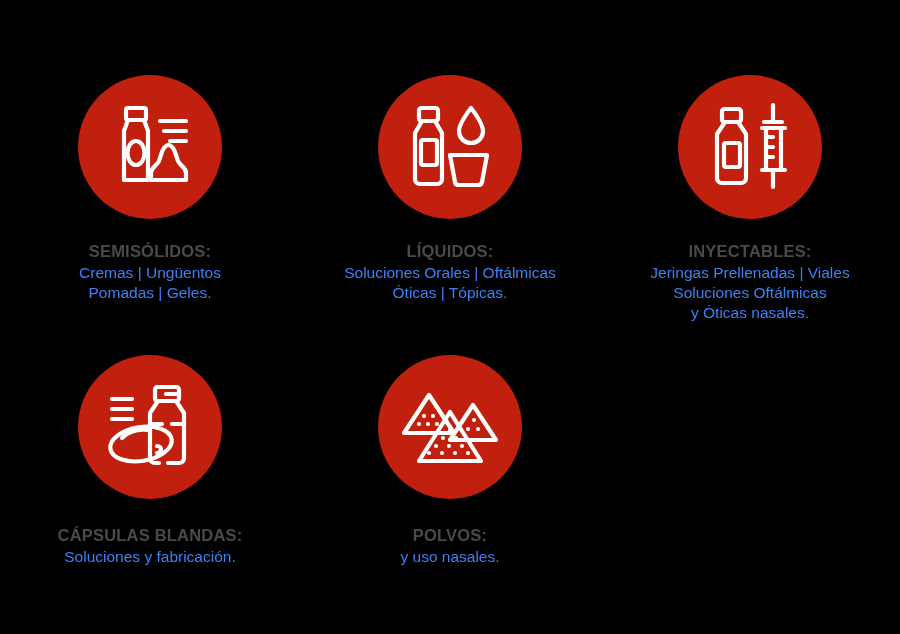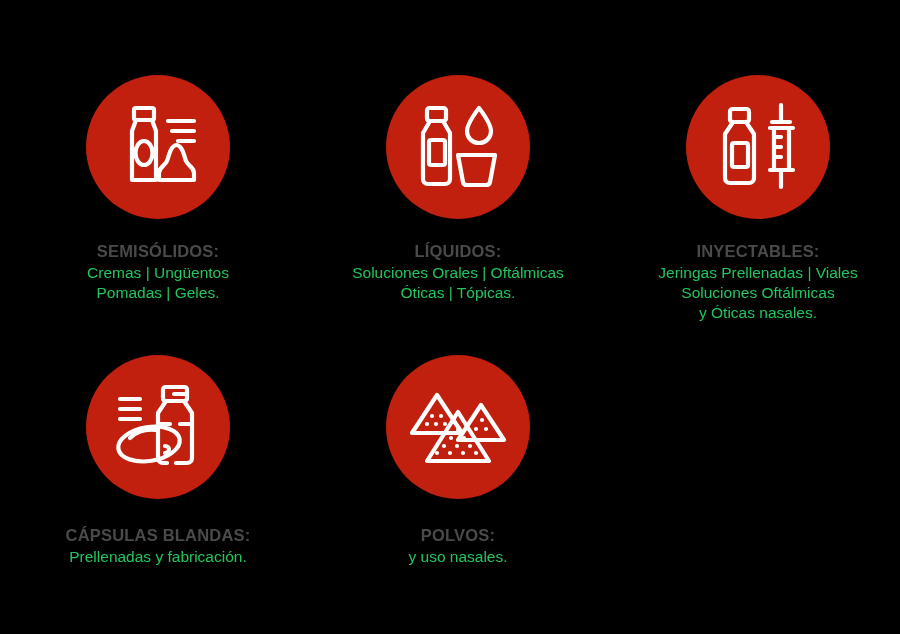--- a/index.html
+++ b/index.html
@@ -12,21 +12,20 @@
     height: 634px;
     overflow: hidden;
     font-family: "Liberation Sans", sans-serif;
     -webkit-font-smoothing: antialiased;
   }
   .board {
     position: relative;
     width: 764px;
     height: 634px;
     background: #000000;
-    margin-left: 8px;
   }
   .grid {
     position: absolute;
     left: 0;
     top: 0;
     width: 900px;
     height: 634px;
     display: grid;
     grid-template-columns: repeat(3, 1fr);
     grid-template-rows: 292px 342px;
@@ -68,21 +67,21 @@
   .cap-title {
     color: #4a4a4a;
     font-weight: bold;
     font-size: 16.5px;
     letter-spacing: 0.2px;
     line-height: 20px;
     margin: 0 0 2px 0;
     white-space: nowrap;
   }
   .cap-lines {
-    color: #22c55e;
+    color: #3b82f6;
     font-weight: normal;
     font-size: 15.5px;
     line-height: 20px;
   }
   .cap-line { white-space: nowrap; }
 </style>
 </head>
 <body>
 
 <div class="board">
@@ -169,21 +168,21 @@
           <path d="M24 63 C30 57 40 54 50 55"></path>
           <path d="M59 71 C61.5 71 63 72.5 63 74.5 C63 76.5 61.5 78 59 78"></path>
           <line x1="14" y1="24" x2="34" y2="24"></line>
           <line x1="14" y1="34" x2="34" y2="34"></line>
           <line x1="14" y1="44" x2="34" y2="44"></line>
         </svg>
       </div>
       <div class="captions">
         <div class="cap-title">CÁPSULAS BLANDAS:</div>
         <div class="cap-lines">
-          <div class="cap-line">Prellenadas y fabricación.</div>
+          <div class="cap-line">Soluciones y fabricación.</div>
         </div>
       </div>
     </div>
 
     <div class="cell row2">
       <div class="badge">
         <svg viewBox="0 0 104 104" fill="none" stroke="#ffffff" stroke-width="4.2" stroke-linecap="round" stroke-linejoin="round">
           <path d="M31 20 L56 58 L6 58 Z"></path>
           <path d="M75 30 L98 65 L52 65 Z"></path>
           <path d="M52 37 L83 86 L21 86 Z"></path>

